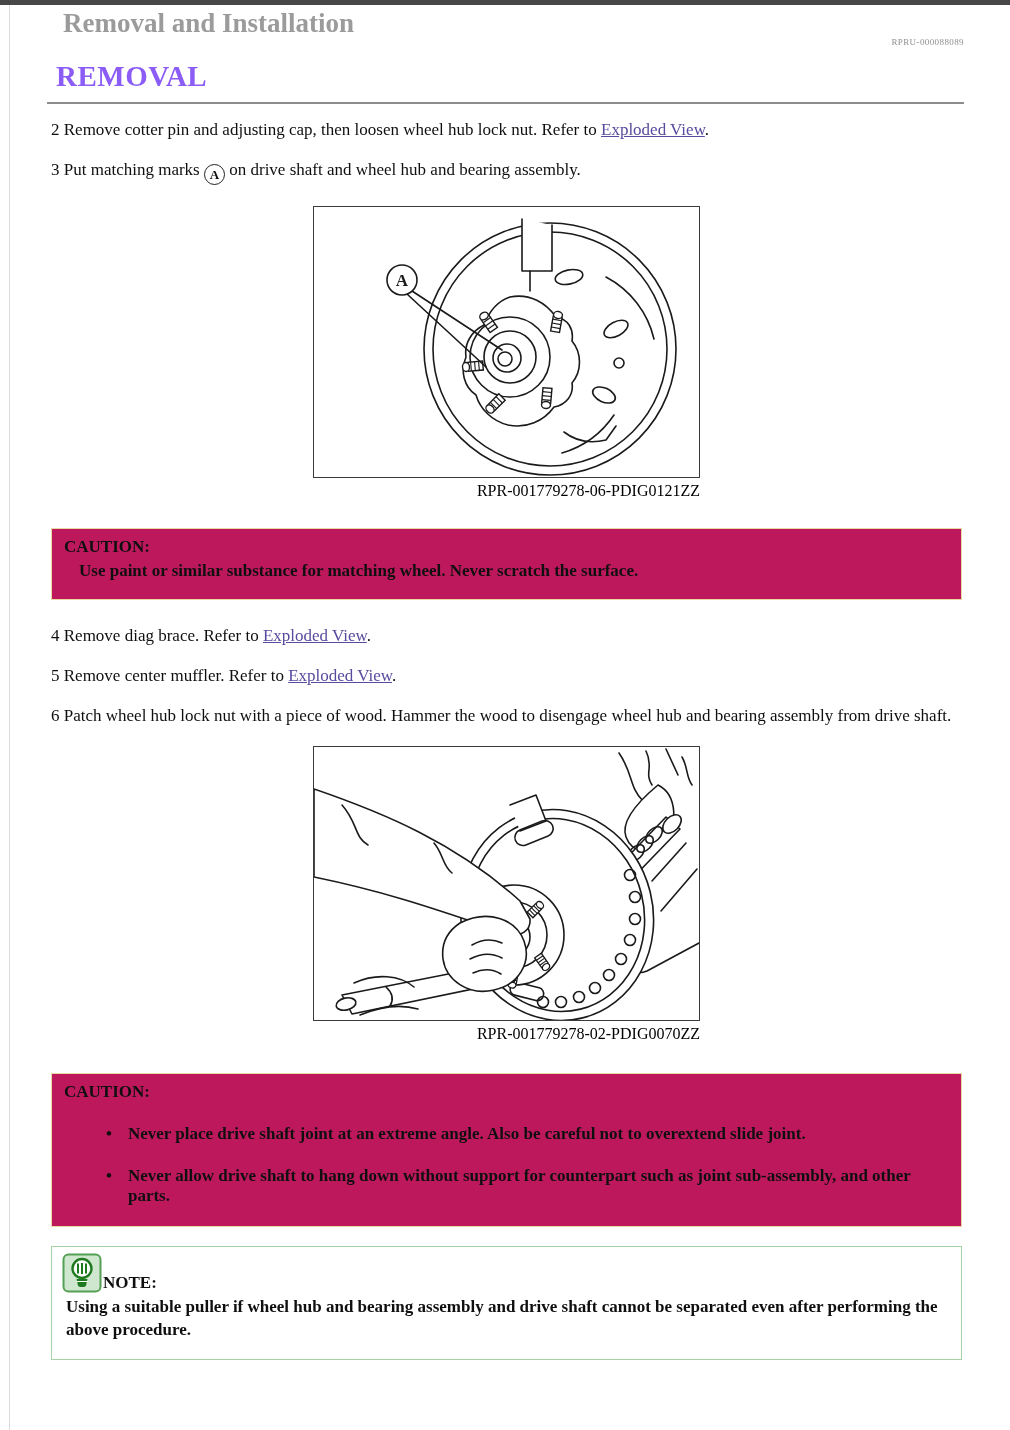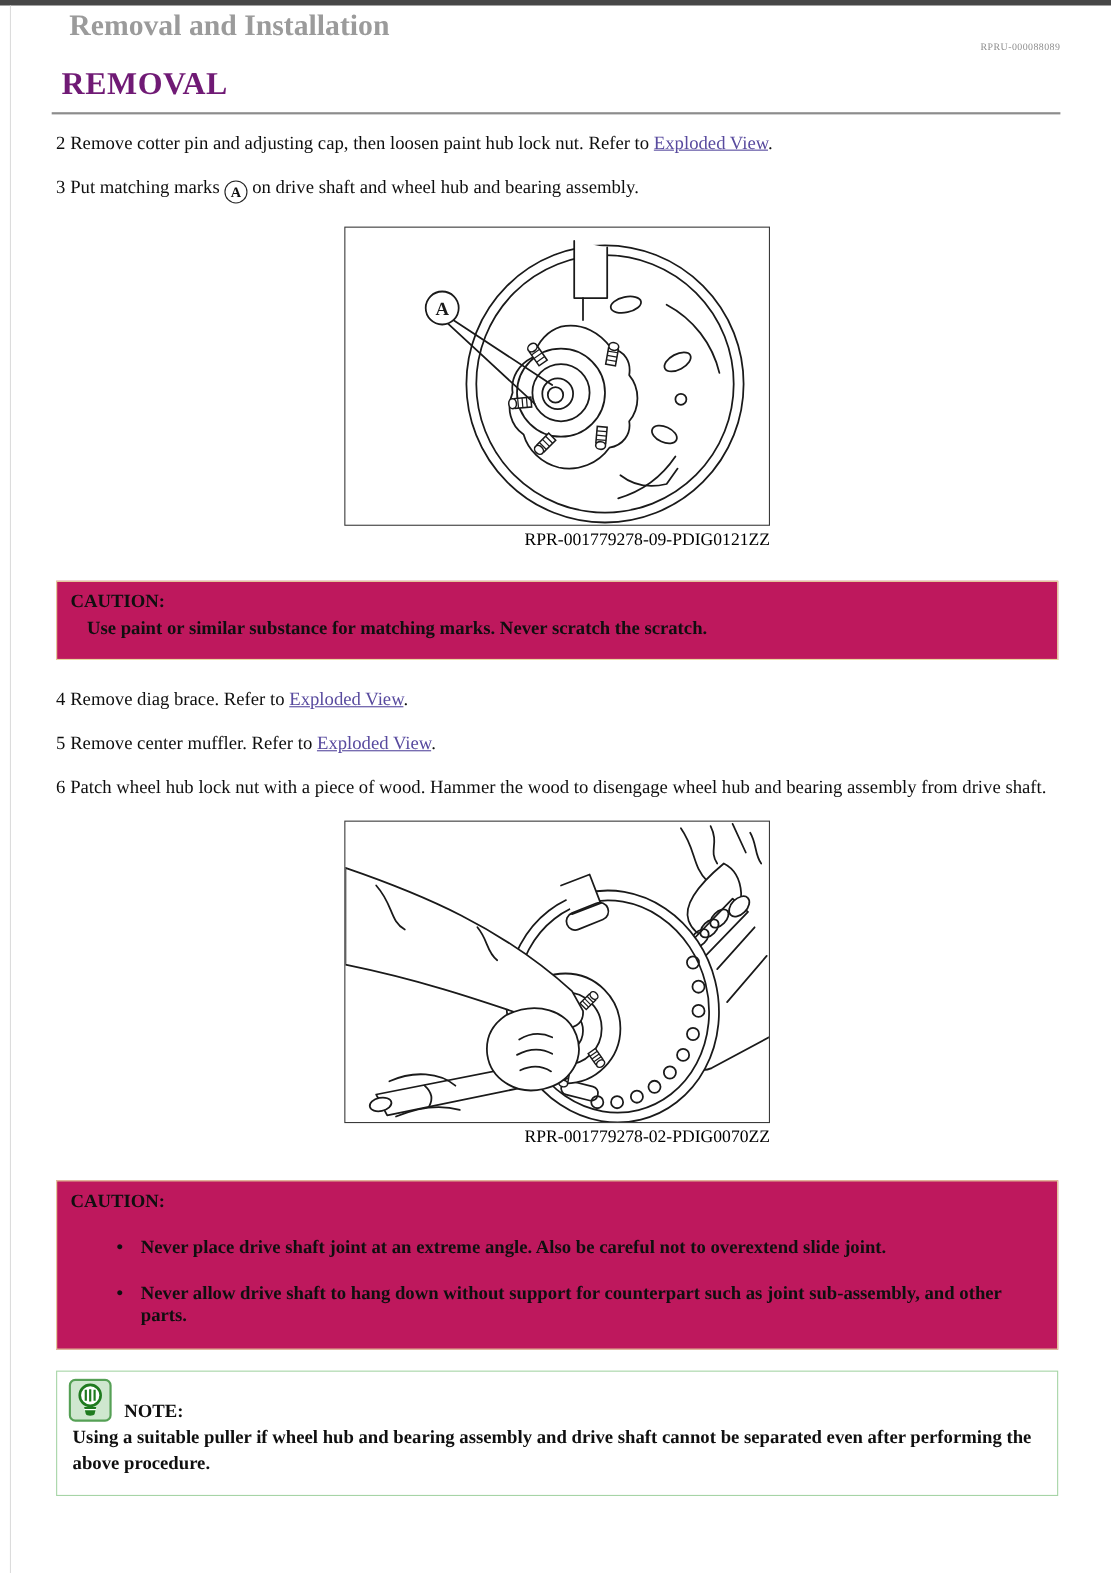--- a/index.html
+++ b/index.html
@@ -4,61 +4,61 @@
 <style>
   html,body{margin:0;padding:0;}
   body{
     width:1010px;height:1430px;background:#ffffff;position:relative;overflow:hidden;
     font-family:"Liberation Serif","DejaVu Serif",serif;color:#0f0f0f;
   }
   .topbar{position:absolute;top:0;left:0;right:0;height:5px;background:#474747;}
   .leftline{position:absolute;top:5px;left:9px;bottom:0;width:1px;background:#dcdcdc;}
   .header-title{position:absolute;top:8px;left:63px;font-size:27px;font-weight:bold;color:#9b9b9b;}
   .doc-code{position:absolute;top:37px;right:46px;font-size:9px;color:#8f8f8f;letter-spacing:.4px;}
-  .section-title{position:absolute;top:60px;left:56px;font-size:29px;font-weight:bold;color:#701a75;letter-spacing:.5px;}
+  .section-title{position:absolute;top:60px;left:56px;font-size:29px;font-weight:bold;color:#8b5cf6;letter-spacing:.5px;}
   .rule{position:absolute;top:102px;left:47px;right:46px;height:2px;background:#8c8c8c;}
   .content{position:absolute;top:120px;left:51px;right:48px;}
   p.step{margin:0 0 21px 0;font-size:17px;line-height:19px;}
   a.doclink{color:#584a9e;text-decoration:underline;cursor:pointer;}
   .circled{
     display:inline-flex;justify-content:center;align-items:center;
     width:19px;height:19px;border:1.5px solid #222;border-radius:50%;
     font-size:13px;font-weight:bold;vertical-align:-4px;line-height:1;
   }
   .figure{width:385px;margin:6px auto 0 auto;border:1.5px solid #3a3a3a;background:#fff;}
   .figure svg{display:block;}
   .fig-caption{width:387px;margin:4px auto 16px auto;text-align:right;font-size:16px;color:#000;}
   .cautionbox{border:1px solid #e7d9a1;background:#be185d;padding:8px 12px 18px 12px;margin-top:28px;}
   .cautionbox.second{padding-bottom:20px;margin-top:30px;}
   .caution-title{font-size:17px;font-weight:bold;line-height:20px;}
   .caution-text{font-size:17px;font-weight:bold;line-height:20px;margin:4px 0 0 15px;}
   .bullet-row{display:flex;gap:16px;margin:22px 0 0 42px;font-size:17px;font-weight:bold;line-height:20px;}
   .bullet-dot{flex:0 0 auto;}
   .notebox{border:1px solid #a6d4a6;background:#fff;padding:6px 12px 18px 10px;margin-top:19px;}
-  .note-head{display:flex;align-items:flex-end;gap:11px;}
+  .note-head{display:flex;align-items:flex-end;gap:1px;}
   .note-title{font-size:17px;font-weight:bold;line-height:18px;margin-bottom:1px;}
   .note-text{font-size:17px;font-weight:bold;line-height:23px;margin:2px 0 0 4px;}
   svg .ln{stroke:#1a1a1a;stroke-width:1.6;fill:none;stroke-linecap:round;stroke-linejoin:round;}
   svg .lnw{stroke:#1a1a1a;stroke-width:1.6;fill:#ffffff;stroke-linecap:round;stroke-linejoin:round;}
   svg .thin{stroke:#1a1a1a;stroke-width:1.1;fill:none;}
 </style>
 </head>
 <body>
 
 <div class="topbar"></div>
 <div class="leftline"></div>
 
 <div class="header-title">Removal and Installation</div>
 <div class="doc-code">RPRU-000088089</div>
 <div class="section-title">REMOVAL</div>
 <div class="rule"></div>
 
 <div class="content">
 
-  <p class="step">2 <span>Remove cotter pin and adjusting cap, then loosen paint hub lock nut. Refer to </span><a href="#" class="doclink">Exploded View</a><span>.</span></p>
+  <p class="step">2 <span>Remove cotter pin and adjusting cap, then loosen wheel hub lock nut. Refer to </span><a href="#" class="doclink">Exploded View</a><span>.</span></p>
   <p class="step">3 <span>Put matching marks </span><span class="circled">A</span><span> on drive shaft and wheel hub and bearing assembly.</span></p>
 
   <div class="figure">
     <svg width="385" height="270" viewBox="0 0 385 270">
 
       <circle class="lnw" cx="236" cy="142" r="126"></circle>
       <circle class="ln" cx="236" cy="142" r="117"></circle>
       <path d="M208,12 v52 h30 v-46" fill="#ffffff" stroke="none"></path>
       <path class="ln" d="M208,12 v52 h30 v-46"></path>
       <path class="ln" d="M216,64 v20"></path>
@@ -112,25 +112,25 @@
           <line class="thin" x1="-5" y1="-4.5" x2="-5" y2="4.5"></line>
         <ellipse cx="0" cy="0" rx="3.5" ry="4.5" fill="#fff" stroke="#1a1a1a" stroke-width="1.4"></ellipse>
       </g>
 
       <line class="ln" x1="98" y1="84" x2="188" y2="143"></line>
       <line class="ln" x1="93" y1="87" x2="172" y2="160"></line>
       <circle class="lnw" cx="88" cy="73" r="15" stroke-width="2"></circle>
       <text x="88" y="79" text-anchor="middle" font-size="17" font-weight="bold" fill="#1a1a1a">A</text>
     </svg>
   </div>
-  <div class="fig-caption">RPR-001779278-09-PDIG0121ZZ</div>
+  <div class="fig-caption">RPR-001779278-06-PDIG0121ZZ</div>
 
   <div class="cautionbox">
     <div class="caution-title">CAUTION:</div>
-    <div class="caution-text">Use paint or similar substance for matching marks. Never scratch the scratch.</div>
+    <div class="caution-text">Use paint or similar substance for matching wheel. Never scratch the surface.</div>
   </div>
 
   <p class="step" style="margin-top:26px;">4 <span>Remove diag brace. Refer to </span><a href="#" class="doclink">Exploded View</a><span>.</span></p>
   <p class="step">5 <span>Remove center muffler. Refer to </span><a href="#" class="doclink">Exploded View</a><span>.</span></p>
   <p class="step">6 <span>Patch wheel hub lock nut with a piece of wood. Hammer the wood to disengage wheel hub and bearing assembly from drive shaft.</span></p>
 
   <div class="figure">
     <svg width="385" height="273" viewBox="0 0 385 273">
 
       <path class="ln" d="M305,6 c14,20 10,34 24,48"></path>

